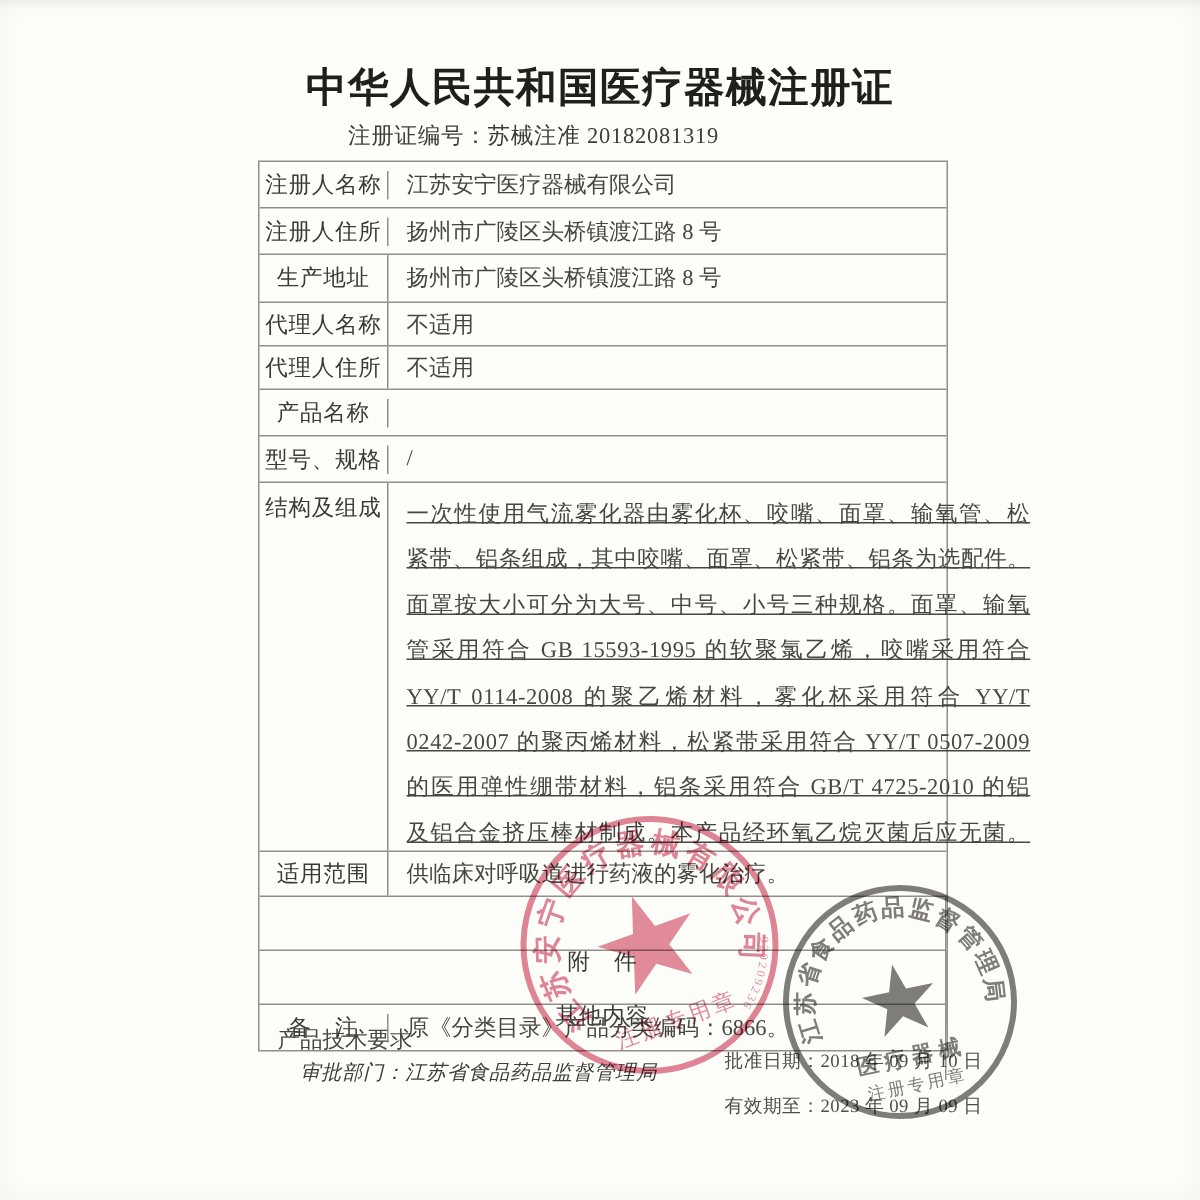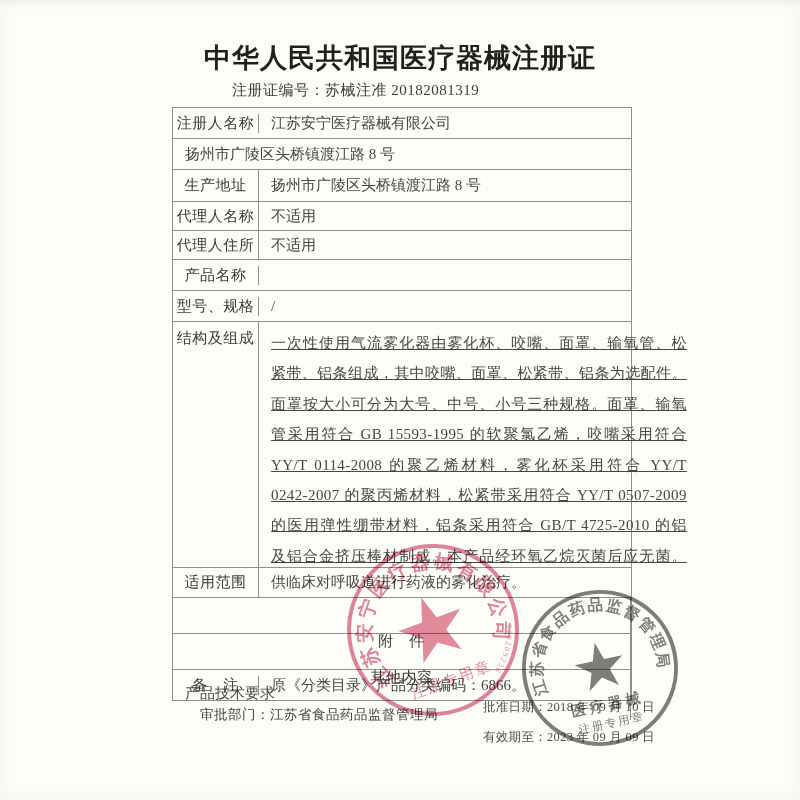--- a/index.html
+++ b/index.html
@@ -44,21 +44,21 @@
   .cell-value.multi{display:block;padding-top:6px;text-decoration:underline;}
   .struct-line{
     height:30.4px;line-height:30.4px;
     text-align:justify;text-align-last:justify;
     white-space:nowrap;letter-spacing:.4px;
   }
   .h30{height:30px;align-items:center;} .h31{height:31px;} .h28{height:28px;}
   .h245{height:245px;} .h29{height:29px;} .h35{height:35px;flex-direction:column;}
   .footer-left{
     position:absolute;left:200px;top:706px;
-    font-size:13.5px;color:#3f3d39;letter-spacing:.5px;
+    font-size:13.5px;color:#3f3d39;letter-spacing:.5px;font-style:italic;
   }
   .dates{
     position:absolute;left:483px;top:699px;width:260px;
     font-size:12.5px;color:#514e49;letter-spacing:.3px;
   }
   .dates .date-line{margin-bottom:13px;}
   .stamp{position:absolute;mix-blend-mode:multiply;opacity:.85;pointer-events:none;}
   .stamp-red{left:338px;top:535px;transform:rotate(-20deg);}
   .stamp-dark{left:515px;top:583px;transform:rotate(-12deg);opacity:.8;}
 </style>
@@ -72,20 +72,21 @@
   <div class="regno">
     <span>注册证编号：</span><span>苏械注准 20182081319</span>
   </div>
 
   <div class="cert-table">
     <div class="row h30">
       <div class="cell-label">注册人名称</div>
       <div class="cell-value">江苏安宁医疗器械有限公司</div>
     </div>
     <div class="row h30">
+      <div class="cell-label">注册人住所</div>
       <div class="cell-value">扬州市广陵区头桥镇渡江路 8 号</div>
     </div>
     <div class="row h31">
       <div class="cell-label">生产地址</div>
       <div class="cell-value">扬州市广陵区头桥镇渡江路 8 号</div>
     </div>
     <div class="row h28">
       <div class="cell-label">代理人名称</div>
       <div class="cell-value">不适用</div>
     </div>

